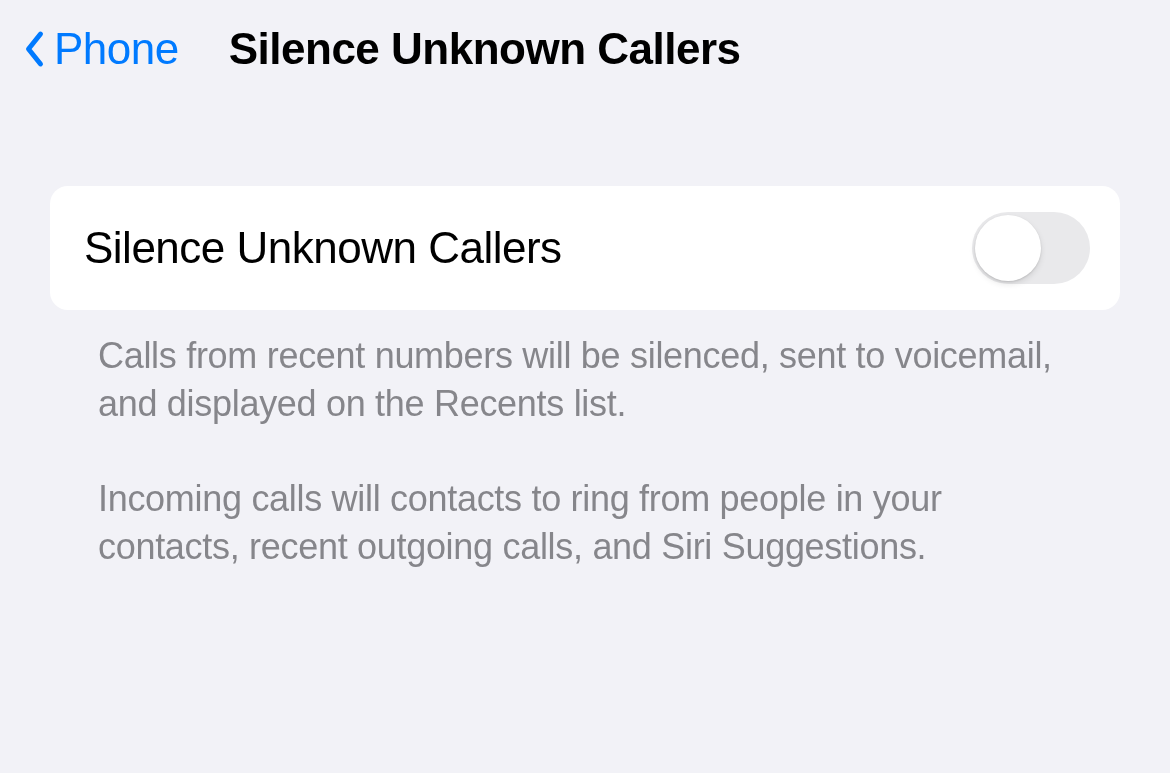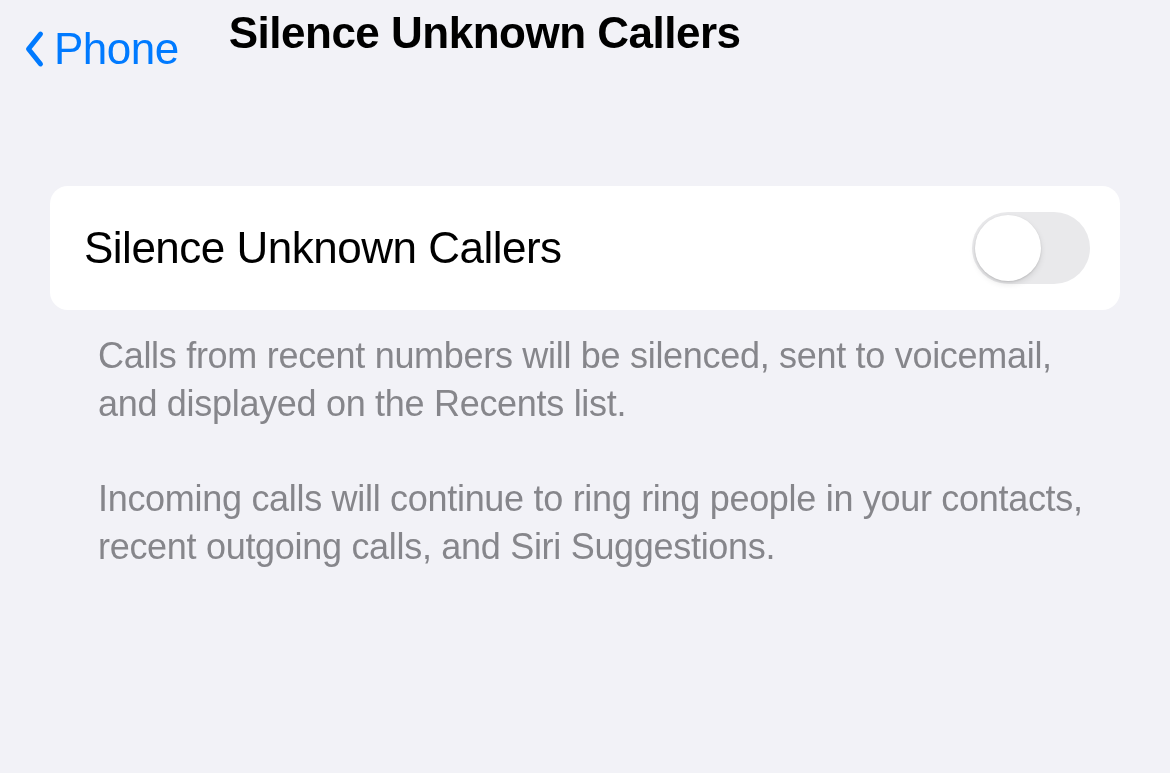--- a/index.html
+++ b/index.html
@@ -9,20 +9,21 @@
     }
     body {
       font-family: -apple-system, BlinkMacSystemFont, "Segoe UI", Helvetica, Arial, sans-serif;
       background-color: #f2f2f7;
       width: 1170px;
       height: 773px;
       overflow: hidden;
     }
     .nav-bar {
       display: flex;
+      align-items: center;
       padding: 8px 20px 0 20px;
       height: 90px;
     }
     .back-button {
       display: flex;
       align-items: center;
       cursor: pointer;
       color: #007aff;
     }
     .back-chevron {
@@ -118,15 +119,15 @@
   <div class="settings-group">
     <div class="settings-row">
       <div class="row-label">Silence Unknown Callers</div>
       <div class="toggle">
         <div class="toggle-knob"></div>
       </div>
     </div>
   </div>
   <div class="footer-text">
     <p>Calls from recent numbers will be silenced, sent to voicemail, and displayed on the Recents list.</p>
-    <p>Incoming calls will continue to ring ring people in your contacts, recent outgoing calls, and Siri Suggestions.</p>
+    <p>Incoming calls will contacts to ring from people in your contacts, recent outgoing calls, and Siri Suggestions.</p>
   </div>
 </div>
 
 </body></html>

